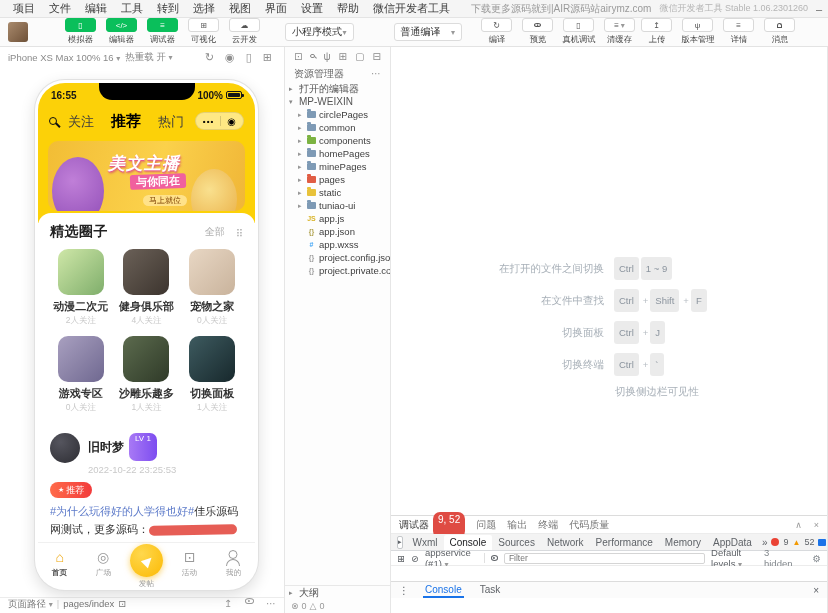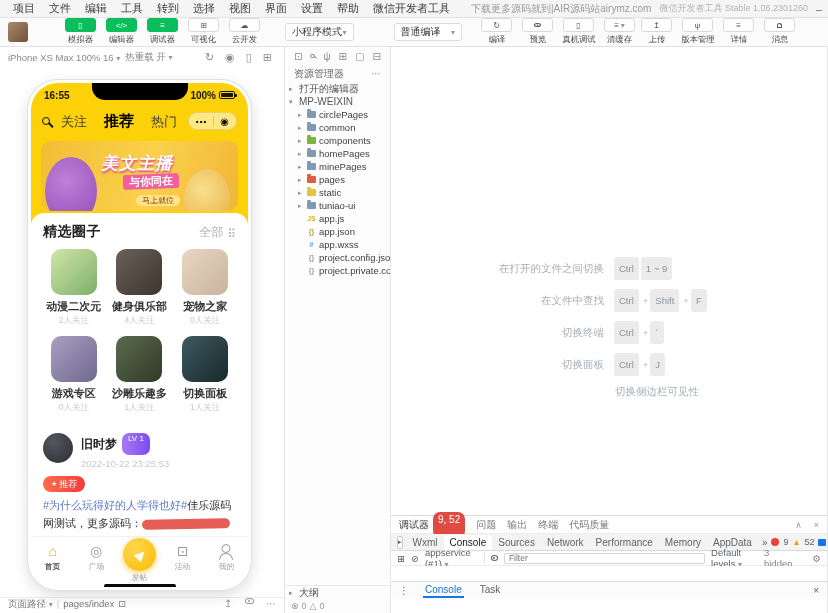--- a/index.html
+++ b/index.html
@@ -33,21 +33,21 @@
   .bell-i::after{content:"";position:absolute;left:-.16em;right:-.16em;bottom:-.1em;height:.1em;background:currentColor}
   
   .main{display:flex;height:566px}
   .left-pane{width:284px;display:flex;flex-direction:column;background:#fff}
   .sim-header{height:20px;display:flex;align-items:center;padding:0 8px;color:#8a8a8a;font-size:9.5px;gap:5px;white-space:nowrap}
   .sim-hicons{margin-left:auto;display:flex;gap:11px;color:#8f8f8f;font-size:11px;padding-right:4px}
   .sim-body{flex:1;position:relative}
   .sim-footer{height:16px;border-top:1px solid #ececec;display:flex;align-items:flex-start;padding:0 8px;font-size:9.5px;color:#777;gap:4px}
   .sim-footer .f-icons{margin-left:auto;display:flex;gap:12px;color:#999;font-size:10px}
   
-  .phone{position:absolute;left:28px;top:13px;width:223px;height:510px;border-radius:30px;background:#fff;box-shadow:0 0 0 1px #e1e1e1,0 5px 16px rgba(0,0,0,.14);overflow:hidden}
+  .phone{position:absolute;left:35px;top:13px;width:223px;height:510px;border-radius:30px;background:#fff;box-shadow:0 0 0 1px #e1e1e1,0 5px 16px rgba(0,0,0,.14);overflow:hidden}
   .screen{position:absolute;inset:3px;border-radius:27px;overflow:hidden;display:flex;flex-direction:column;background:#fff}
   .notch{position:absolute;top:0;left:50%;transform:translateX(-50%);width:96px;height:17px;background:#000;border-radius:0 0 13px 13px;z-index:5}
   .p-head{background:var(--yellow);padding-bottom:12px}
   .p-status{height:24px;display:flex;align-items:center;justify-content:space-between;padding:0 13px;font-size:10px;font-weight:bold;color:#151515}
   .batt-wrap{display:flex;align-items:center;gap:3px}
   .batt{width:16px;height:8px;border:1px solid #151515;border-radius:2px;position:relative}
   .batt::before{content:"";position:absolute;inset:1px;background:#151515;border-radius:1px}
   .batt::after{content:"";position:absolute;right:-3px;top:2px;width:2px;height:3px;background:#151515;border-radius:0 1px 1px 0}
   .p-nav{height:28px;display:flex;align-items:center;padding:0 11px;color:#111}
   .p-nav .mag{font-size:15px;font-weight:bold}
@@ -60,32 +60,32 @@
   .cap-target{font-size:10px}
   .p-banner{margin:6px 10px 0;height:70px;border-radius:10px;background:linear-gradient(105deg,#f2bd35,#fbd14b 55%,#f0b637);position:relative;overflow:hidden}
   .blob-l{position:absolute;left:4px;bottom:-14px;width:52px;height:68px;background:radial-gradient(circle at 40% 35%,#c07fd8,#8e4bb5);border-radius:50%}
   .blob-r{position:absolute;right:8px;bottom:-18px;width:46px;height:60px;background:radial-gradient(circle at 40% 35%,#f9e08e,#e8a93c);border-radius:50%}
   .banner-t1{position:absolute;left:60px;top:11px;font-size:17px;font-weight:900;font-style:italic;color:#fff;letter-spacing:1px;text-shadow:0 1px 0 #e85b8a,1px 2px 2px rgba(205,45,115,.6)}
   .banner-t2{position:absolute;left:82px;top:33px;font-size:11px;font-weight:bold;color:#fff;background:#f0609e;padding:0 6px;border-radius:3px;transform:rotate(-2deg)}
   .banner-tag{position:absolute;left:95px;bottom:5px;font-size:8px;color:#7a3c00;background:#ffe28a;border-radius:6px;padding:0 6px}
   .p-body{flex:1;background:#fff;border-radius:13px 13px 0 0;margin-top:-10px;display:flex;flex-direction:column;overflow:hidden;position:relative;z-index:2}
   .section-head{display:flex;align-items:center;padding:10px 12px 6px}
   .section-title{font-size:14px;font-weight:800;color:#222;letter-spacing:.5px}
-  .section-more{margin-left:auto;font-size:12px;color:#b0b0b0;display:flex;align-items:flex-end;gap:4px}
+  .section-more{margin-left:auto;font-size:10px;color:#b0b0b0;display:flex;align-items:flex-end;gap:11px}
   .circle-grid{display:grid;grid-template-columns:repeat(3,1fr);row-gap:9px;padding:2px 10px 10px;text-align:center}
   .circle-img{width:46px;height:46px;border-radius:10px;margin:0 auto}
   .circle-name{font-size:11px;font-weight:700;color:#333;margin-top:4px}
   .circle-followers{font-size:8.5px;color:#c8c8c8;margin-top:1px}
   .gray-band{height:12px;background:#f3f3f3}
   .post{padding:9px 12px 4px}
   .post-head{display:flex;gap:8px;align-items:flex-start}
   .post-avatar{width:30px;height:30px;border-radius:50%;background:radial-gradient(circle at 35% 30%,#55555e,#2d2d33)}
   .post-name-row{display:flex;align-items:center;gap:5px}
   .post-name{font-size:12px;font-weight:800;color:#222}
-  .lv-badge{background:linear-gradient(90deg,#a879f5,#7d4df0);color:#fff;font-size:8px;padding:0 6px;border-radius:7px;height:22px;line-height:11px}
+  .lv-badge{background:linear-gradient(90deg,#a879f5,#7d4df0);color:#fff;font-size:8px;padding:0 6px;border-radius:7px;height:28px;line-height:11px}
   .post-time{font-size:9.5px;color:#c9c9c9;margin-top:3px}
   .post-badge{display:inline-flex;align-items:center;gap:2px;background:linear-gradient(90deg,#ff6b4a,#f23c3c);color:#fff;font-size:9px;padding:1.5px 8px;border-radius:9px;margin:7px 0 5px}
   .post-badge .star{font-size:7px}
   .post-text{font-size:11px;line-height:1.6;color:#2f2f2f}
   .hashtag{color:var(--link_blue)}
   .scribble{display:inline-block;width:88px;height:10px;background:var(--scribble_red);border-radius:5px;transform:rotate(-1deg);opacity:.88;vertical-align:middle}
   .p-tabbar{margin-top:auto;border-top:1px solid #f0f0f0;height:45px;display:flex;align-items:flex-start;padding-top:5px;background:#fff}
   .tb-item{flex:1;display:flex;flex-direction:column;align-items:center;gap:1px}
   .tb-icon{height:18px;display:flex;align-items:center;justify-content:center;font-size:14px;color:#9a9a9a}
   .tb-label{font-size:8.5px;color:#a0a0a0;transform:scale(.9)}
@@ -609,27 +609,27 @@
             <span class="sc-label">在打开的文件之间切换</span>
             <span class="sc-keys"><span class="kbd">Ctrl</span><span class="kbd">1 ~ 9</span></span>
           </div>
 
           <div class="sc-row">
             <span class="sc-label">在文件中查找</span>
             <span class="sc-keys"><span class="kbd">Ctrl</span><span class="plus">+</span><span class="kbd">Shift</span><span class="plus">+</span><span class="kbd">F</span></span>
           </div>
 
           <div class="sc-row">
+            <span class="sc-label">切换面板</span>
+            <span class="sc-keys"><span class="kbd">Ctrl</span><span class="plus">+</span><span class="kbd">J</span></span>
+          </div>
+
+          <div class="sc-row">
             <span class="sc-label">切换终端</span>
             <span class="sc-keys"><span class="kbd">Ctrl</span><span class="plus">+</span><span class="kbd">`</span></span>
-          </div>
-
-          <div class="sc-row">
-            <span class="sc-label">切换面板</span>
-            <span class="sc-keys"><span class="kbd">Ctrl</span><span class="plus">+</span><span class="kbd">J</span></span>
           </div>
 
           <div class="sc-row">
             <span class="sc-label">切换侧边栏可见性</span>
           </div>
         </div>
     </div>
     <div class="debugger">
       <div class="dbg-tabs">
         <span style="display:flex;gap:11px;align-items:center">

